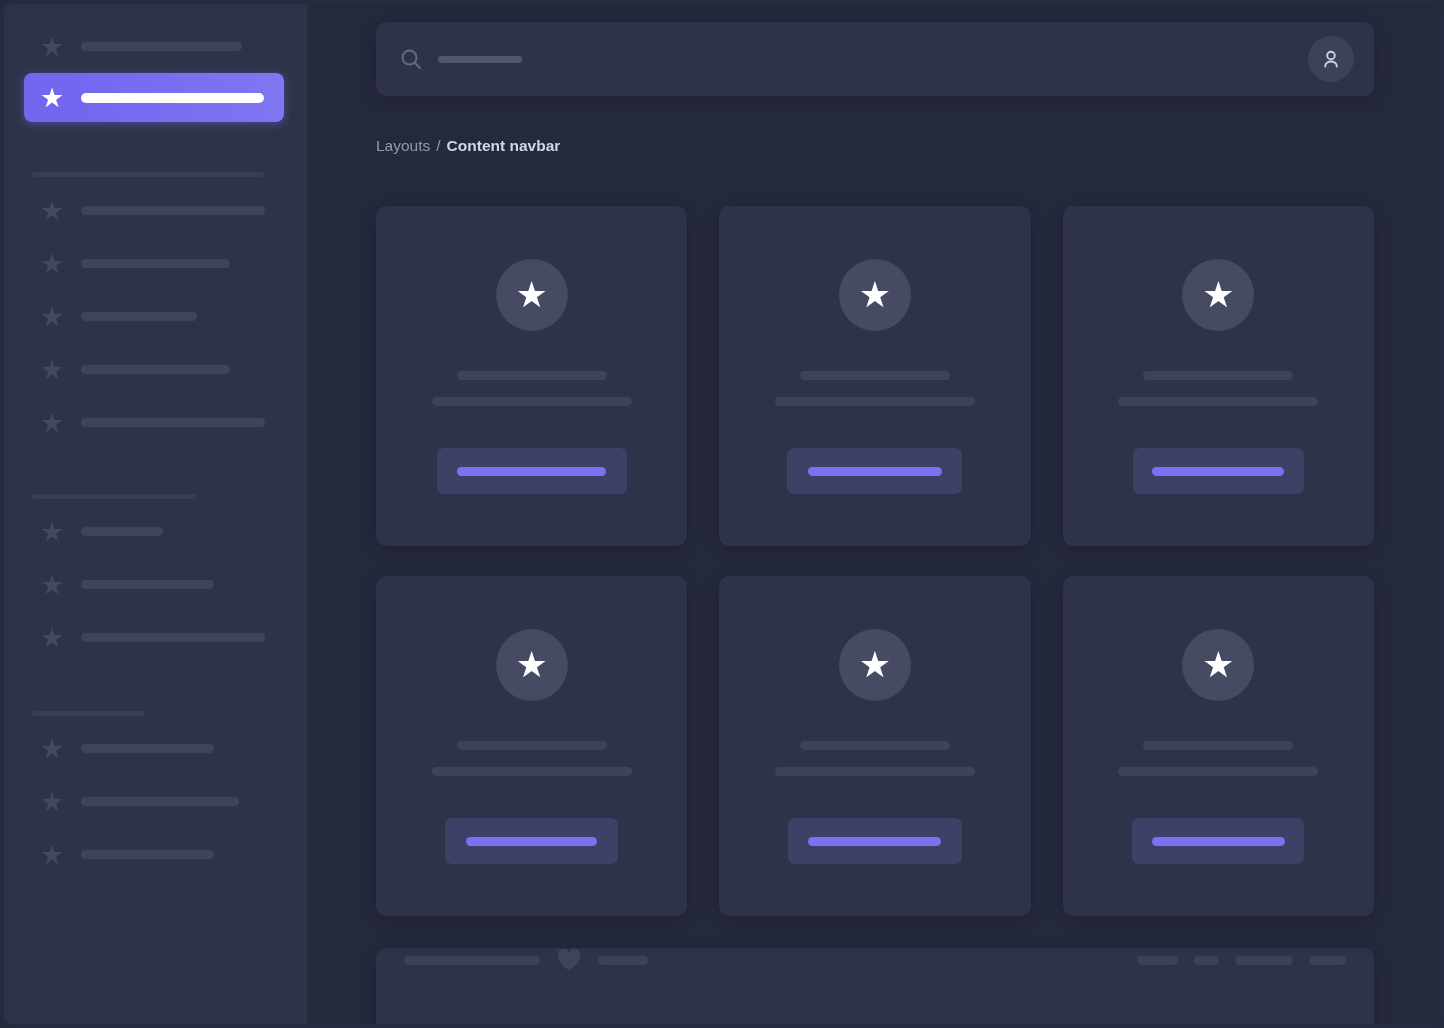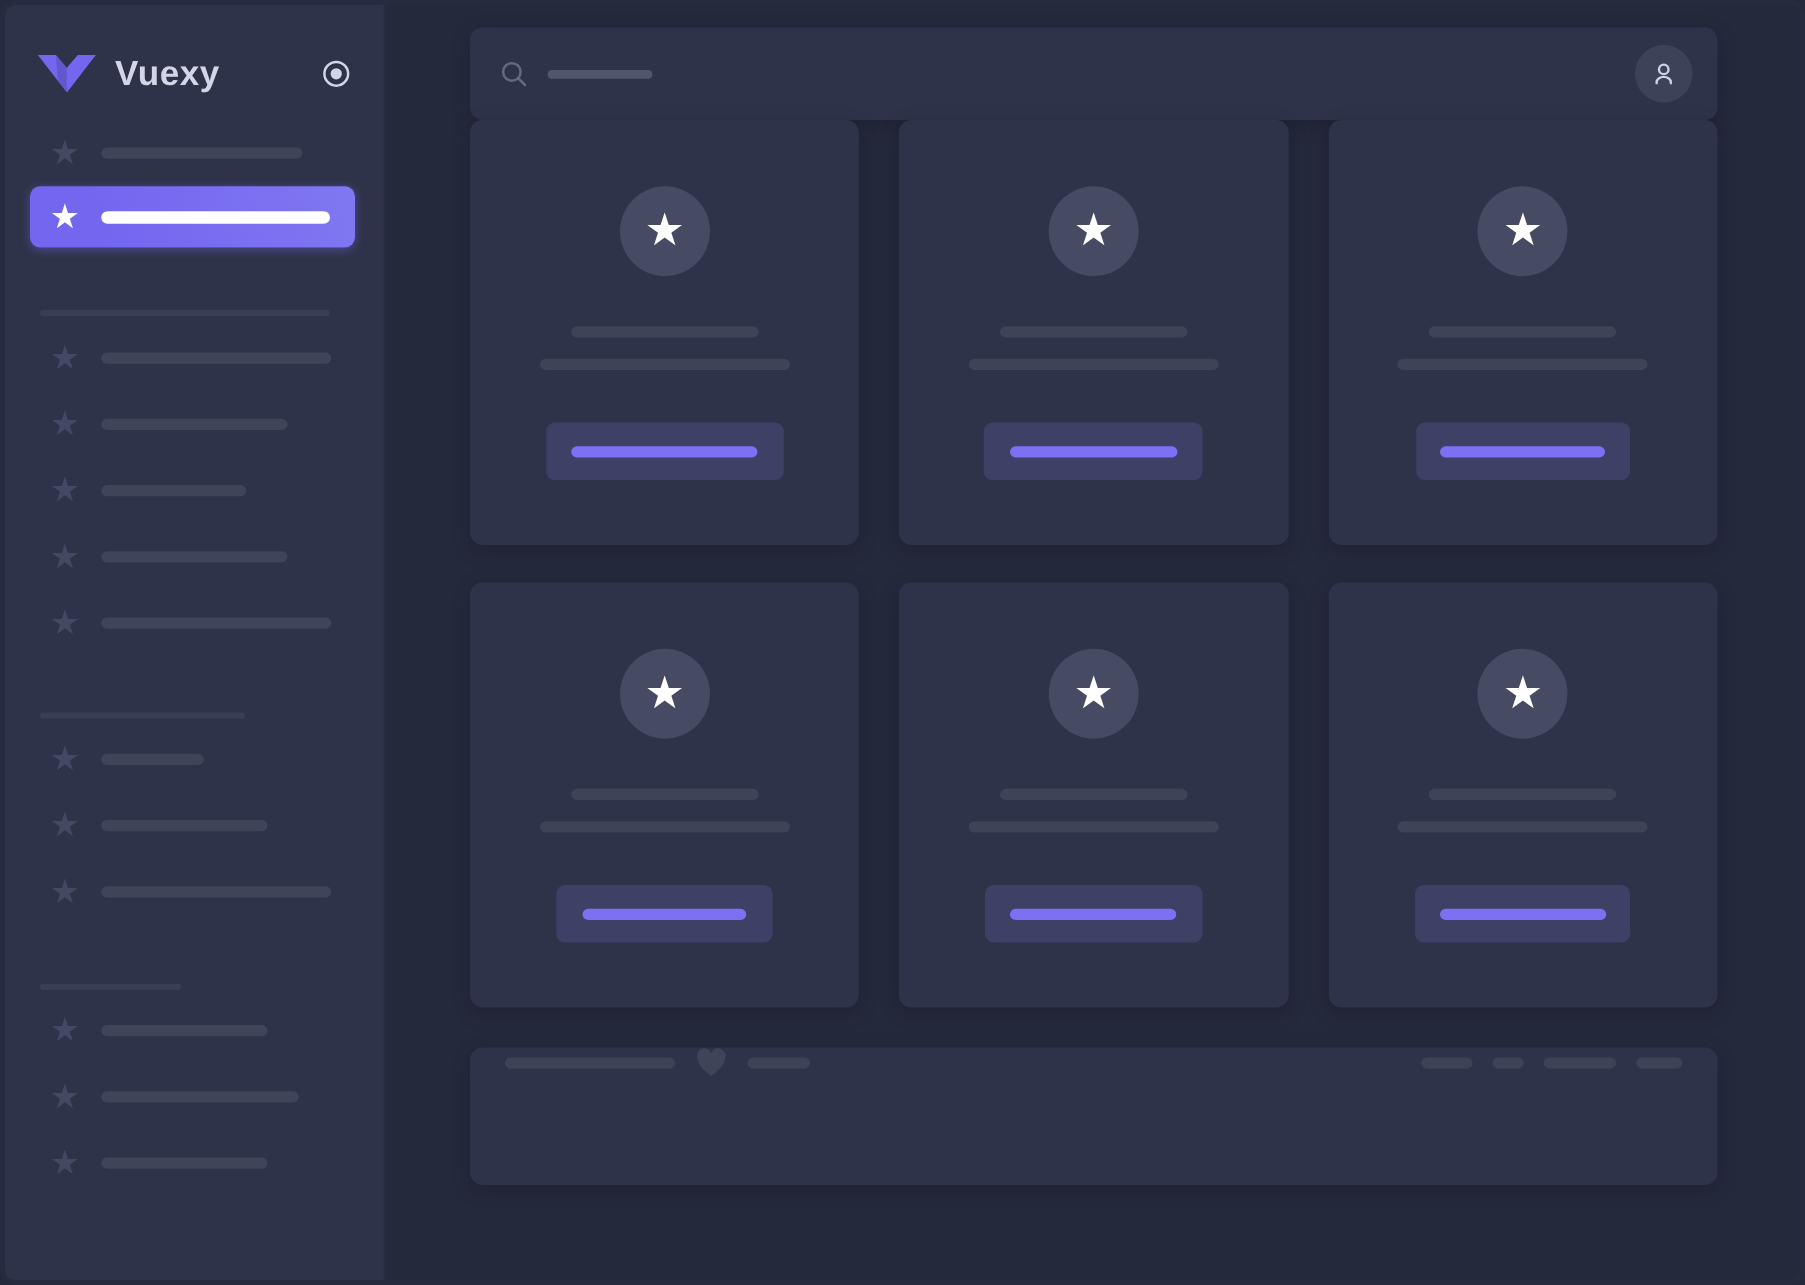--- a/index.html
+++ b/index.html
@@ -146,31 +146,20 @@
   .f-bar { height: 9px; border-radius: 4.5px; background: #3e4257; }
   .f-right { margin-left: auto; display: flex; align-items: center; gap: 16px; }
   .f-link { cursor: pointer; }
 </style>
 </head>
 <body>
 
 <div class="page">
 
   <aside class="sidebar">
-    <div class="brand">
-      <svg width="47" height="30" viewBox="0 0 48 31">
-        <polygon points="0,0 15,0 24,10.5 33,0 48,0 24,31" fill="#7367f0"></polygon>
-        <polygon points="15,0 24,10.5 24,31 16.5,21" fill="rgba(0,0,0,0.14)"></polygon>
-      </svg>
-      <span class="brand-text">Vuexy</span>
-      <svg class="pin" width="24" height="24" viewBox="0 0 24 24">
-        <circle cx="12" cy="12" r="9.5" fill="none" stroke="#d2d4e8" stroke-width="2"></circle>
-        <circle cx="12" cy="12" r="4.5" fill="#d2d4e8"></circle>
-      </svg>
-    </div>
     <nav class="menu" id="menu">
         <div class="menu-item" style="margin-top: 30px;">
           <span class="star">★</span>
           <span class="ph item-bar" style="width: 161px;"></span>
         </div>
         <div class="menu-item active" style="margin-top: 15px;">
           <span class="star">★</span>
           <span class="ph item-bar" style="width: 183px;"></span>
         </div>
         <div class="section-bar" style="width: 232px; margin-top: 50px;"></div>
@@ -234,20 +223,23 @@
         <span class="search-ph"></span>
       </div>
       <div class="avatar">
         <svg width="24" height="24" viewBox="0 0 24 24">
           <circle cx="12" cy="8.5" r="3.8" fill="none" stroke="#ced1e6" stroke-width="1.9"></circle>
           <path d="M6.3 19.5 v-0.7 a5.7 4.3 0 0 1 11.4 0 v0.7" fill="none" stroke="#ced1e6" stroke-width="1.9" stroke-linecap="round"></path>
         </svg>
       </div>
     </header>
 
+    <div class="breadcrumb">
+      <span class="bc-muted">Layouts</span><span class="bc-sep">/</span><span class="bc-current">Content navbar</span>
+    </div>
 
     <section class="grid" id="cards">
         <div class="card">
           <div class="card-circle">
             <span class="star">★</span>
           </div>
           <div class="card-line l1" style="width: 150px;"></div>
           <div class="card-line l2" style="width: 200px;"></div>
           <div class="card-button" style="width: 190px;">
             <div class="btn-line" style="width: 149px;"></div>

